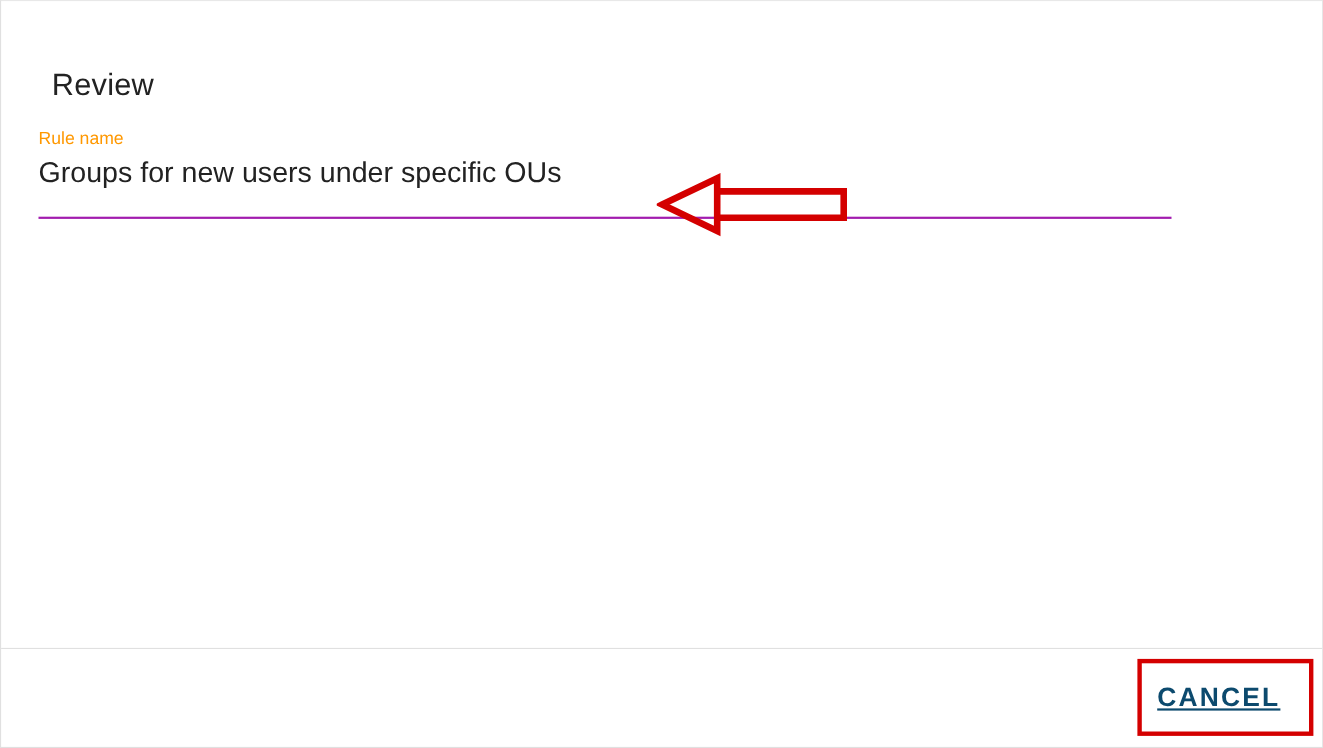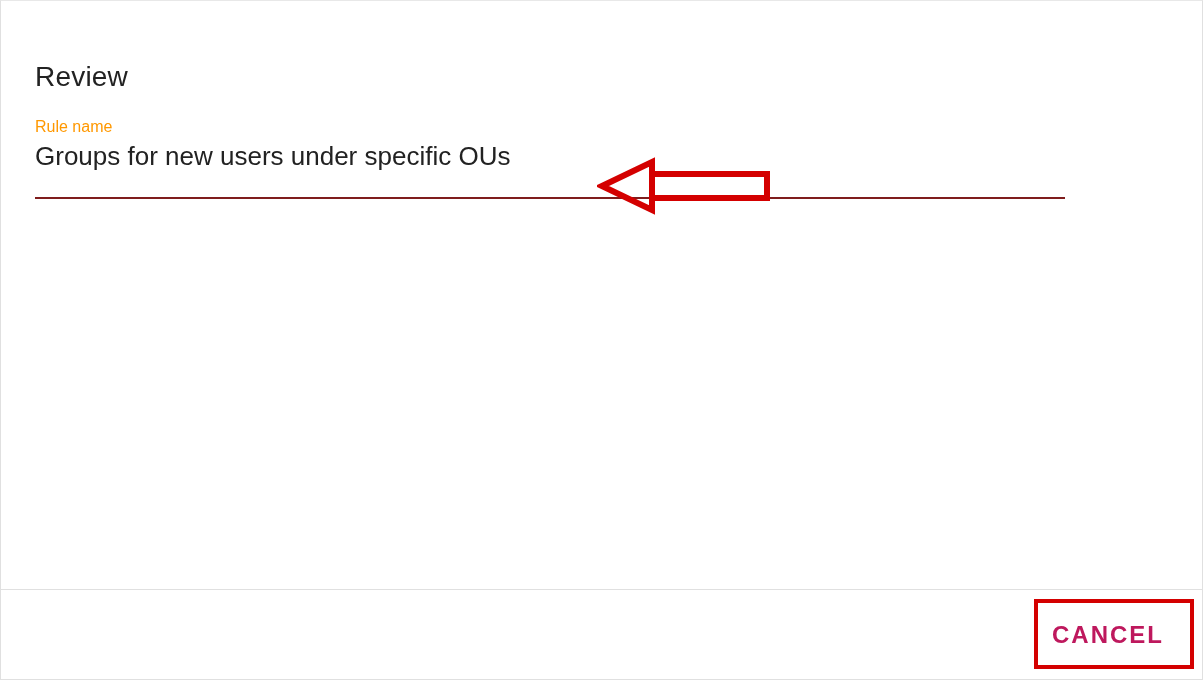--- a/index.html
+++ b/index.html
@@ -26,38 +26,38 @@
     top: 0;
     left: 0;
     right: 0;
     bottom: 90px;
     padding: 60px 34px 0 34px;
   }
   .section-title {
     font-size: 28px;
     font-weight: 400;
     color: #222;
-    margin: 0 0 24px 0;
+    margin: 0 0 24px 12px;
     letter-spacing: 0.2px;
   }
   .form-row {
     width: 1030px;
     position: relative;
   }
   .field-label {
     font-size: 16px;
     color: #ff9800;
     line-height: 1.3;
     display: block;
     margin-bottom: 2px;
     font-weight: 400;
   }
   .input-wrap {
     position: relative;
-    border-bottom: 2px solid #7f1d1d;
+    border-bottom: 2px solid #a21caf;
     padding-bottom: 23px;
   }
   .text-input {
     width: 100%;
     border: none;
     outline: none;
     font-size: 26px;
     color: #222;
     font-family: inherit;
     padding: 0;
@@ -75,27 +75,28 @@
     display: flex;
     justify-content: flex-end;
     align-items: center;
     padding-right: 20px;
     gap: 28px;
   }
   .btn {
     font-size: 24px;
     font-weight: 600;
     letter-spacing: 2px;
-    color: #be185d;
+    color: #0c4a6e;
     background: none;
     border: none;
     padding: 12px 18px;
     cursor: pointer;
     text-transform: uppercase;
     font-family: inherit;
+    text-decoration: underline;
   }
 
   
   .annotation-arrow {
     position: absolute;
     left: 596px;
     top: 155px;
     width: 190px;
     height: 60px;
     pointer-events: none;

